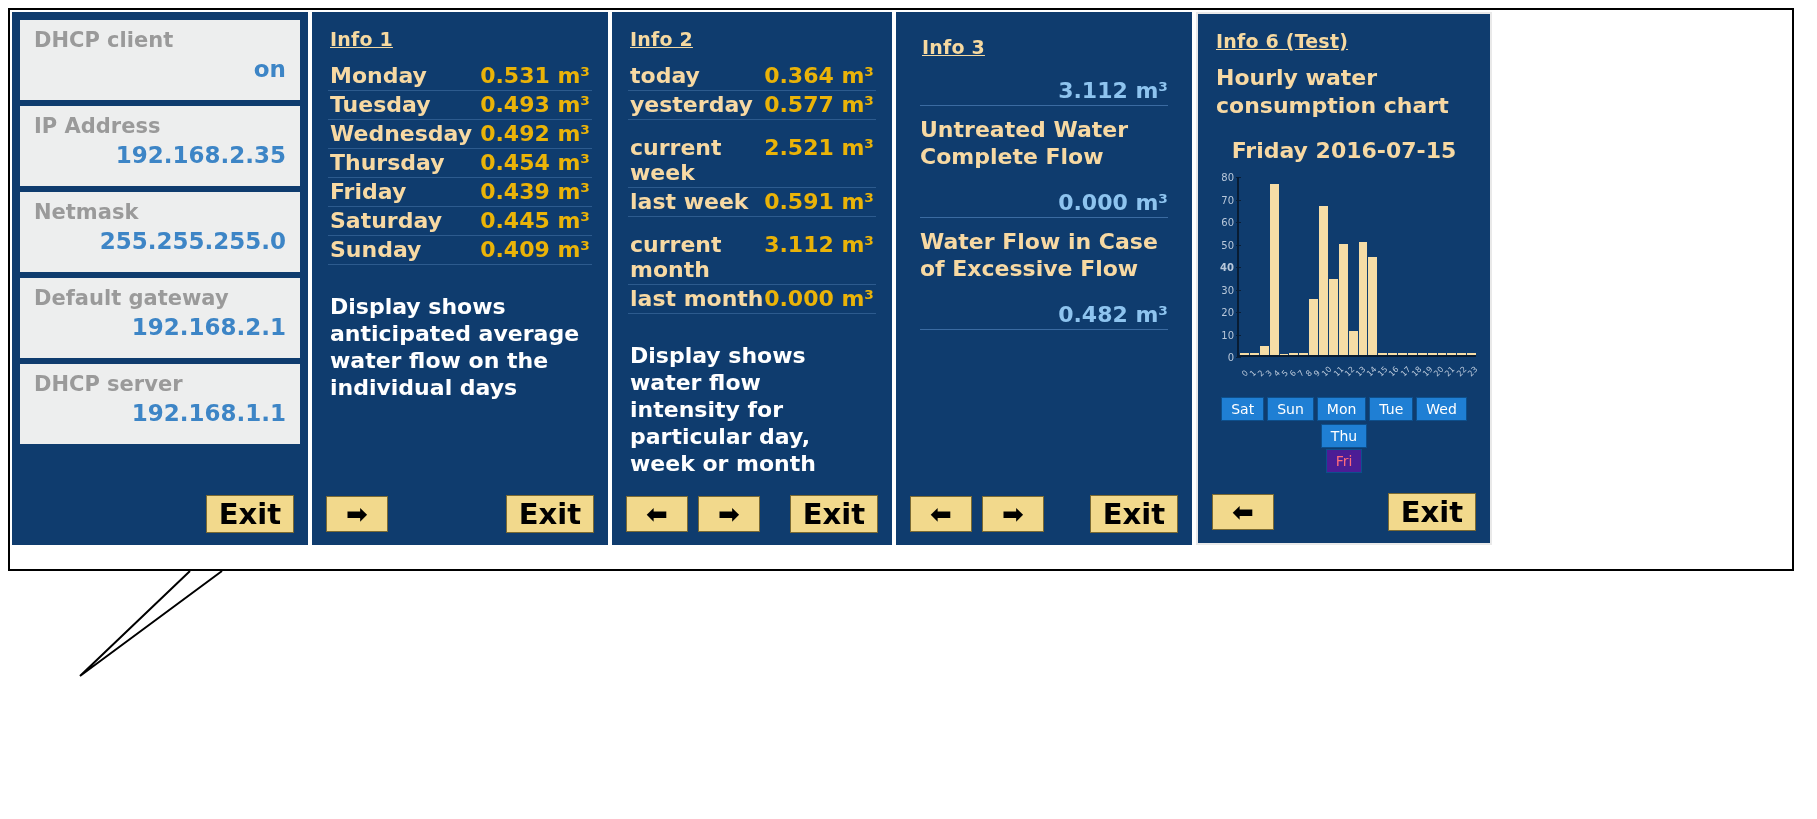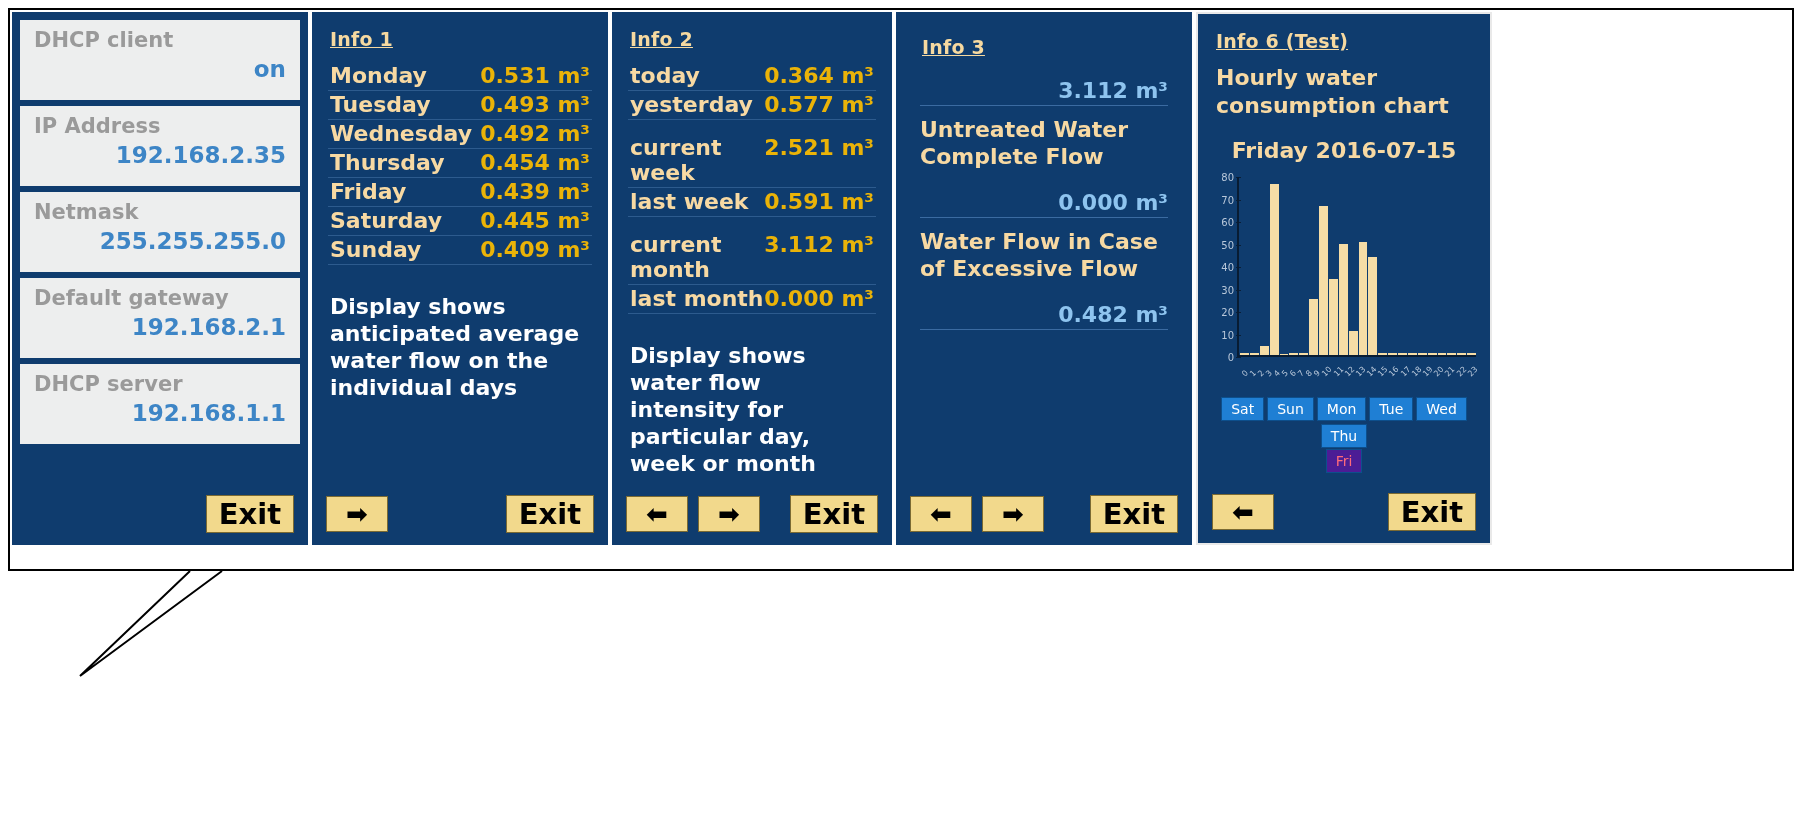--- a/index.html
+++ b/index.html
@@ -228,21 +228,21 @@
       <div class="chartbox">
         <div class="yaxis" id="yaxis">
             <div class="ytick" style="top: 100%;">0</div>
             <div class="ytickmark" style="top: 100%;"></div>
             <div class="ytick" style="top: 87.5%;">10</div>
             <div class="ytickmark" style="top: 87.5%;"></div>
             <div class="ytick" style="top: 75%;">20</div>
             <div class="ytickmark" style="top: 75%;"></div>
             <div class="ytick" style="top: 62.5%;">30</div>
             <div class="ytickmark" style="top: 62.5%;"></div>
-            <div class="ytick" style="top: 50%;">40</div>
+            <div class="ytick" style="top: 50%; font-weight: bold;">40</div>
             <div class="ytickmark" style="top: 50%;"></div>
             <div class="ytick" style="top: 37.5%;">50</div>
             <div class="ytickmark" style="top: 37.5%;"></div>
             <div class="ytick" style="top: 25%;">60</div>
             <div class="ytickmark" style="top: 25%;"></div>
             <div class="ytick" style="top: 12.5%;">70</div>
             <div class="ytickmark" style="top: 12.5%;"></div>
             <div class="ytick" style="top: 0%;">80</div>
             <div class="ytickmark" style="top: 0%;"></div>
           </div>

